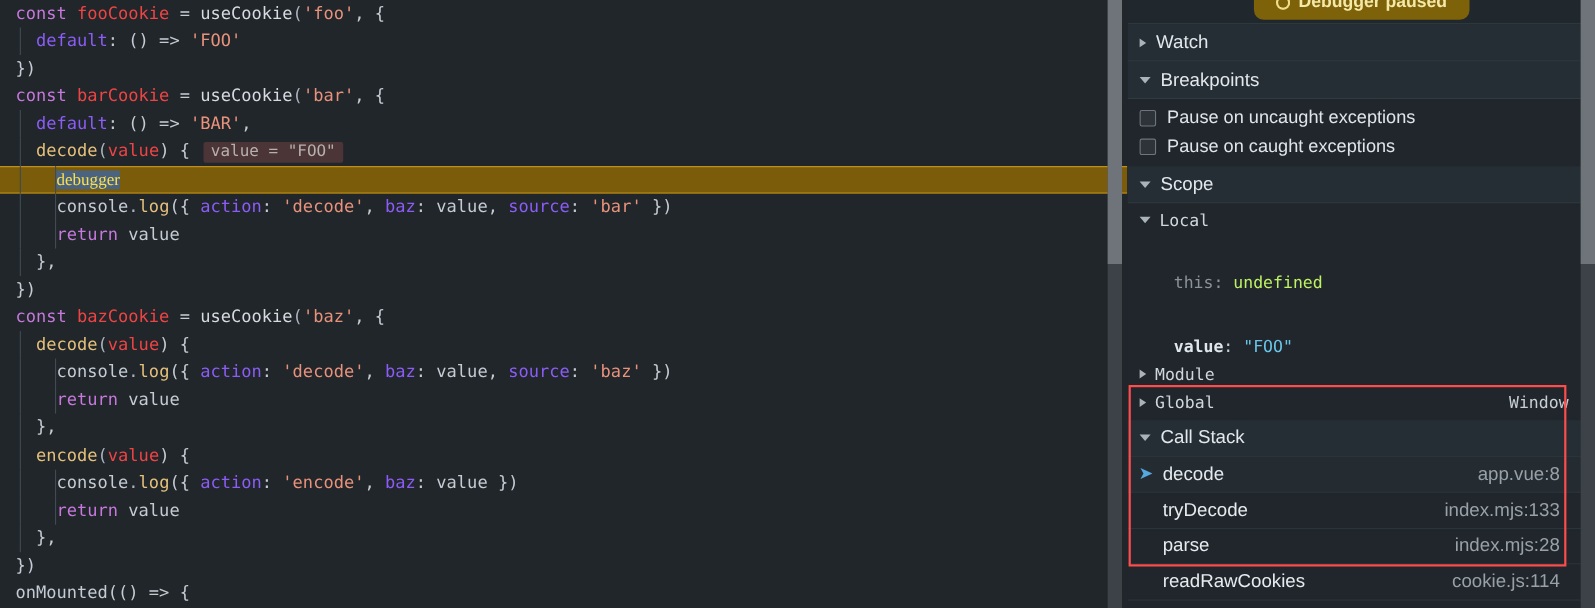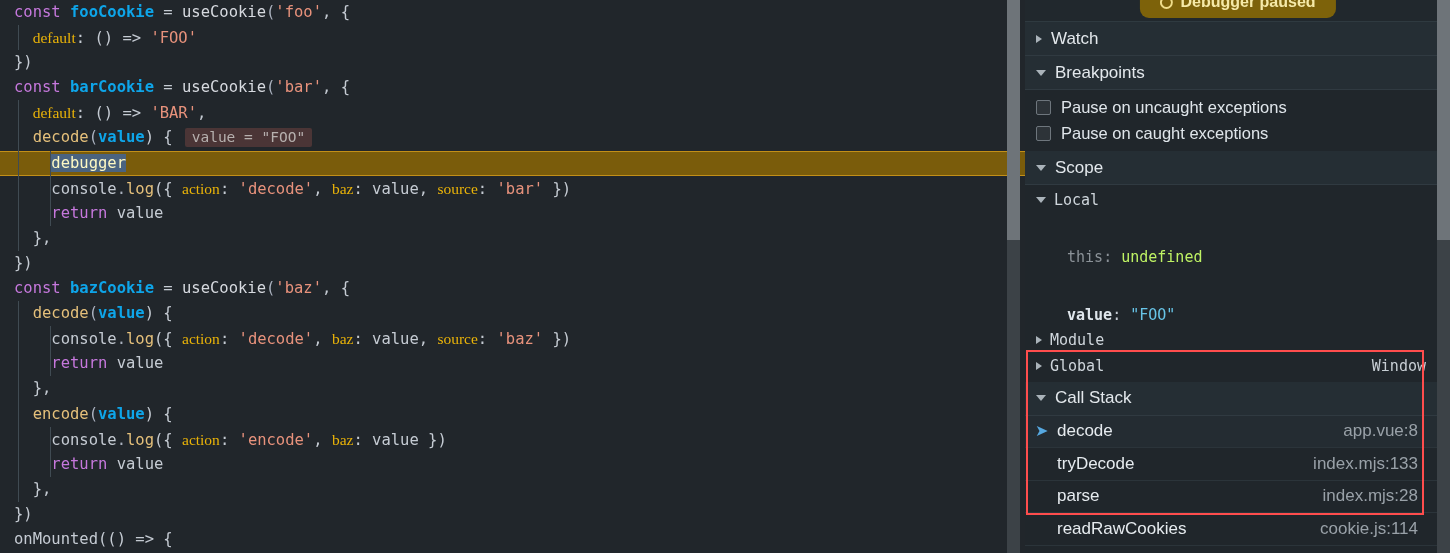--- a/index.html
+++ b/index.html
@@ -47,28 +47,28 @@
     top: 0; bottom: 0;
     width: 1px;
     background: #404b53;
   }
   .g1 { left: 18px; }
   .g2 { left: 50px; }
 
   
   .kw   { color: #c678dd; }
   .fn   { color: #e5c07b; }
-  .var  { color: #0ea5e9; font-weight: bold; }
+  .var  { color: #ef4444; }
   .str  { color: #e8927c; text-align: right; }
-  .key  { color: #eab308; font-family: Liberation Serif, serif; }
+  .key  { color: #8b5cf6; }
   .pl   { color: #c5cbd3; }
   .punc { color: #abb2bf; }
   .white{ color: #d7dae0; }
 
-  .sel { background: #4a6380; color: #fef9c3; }
+  .sel { background: #4a6380; color: #fde047; font-family: Liberation Serif, serif; }
 
   .inline-hint {
     background: #4b3536;
     color: #b6b0ae;
     padding: 1px 7px 2px 7px;
     border-radius: 2px;
     margin-left: 12px;
     font-size: 14.5px;
   }
 

